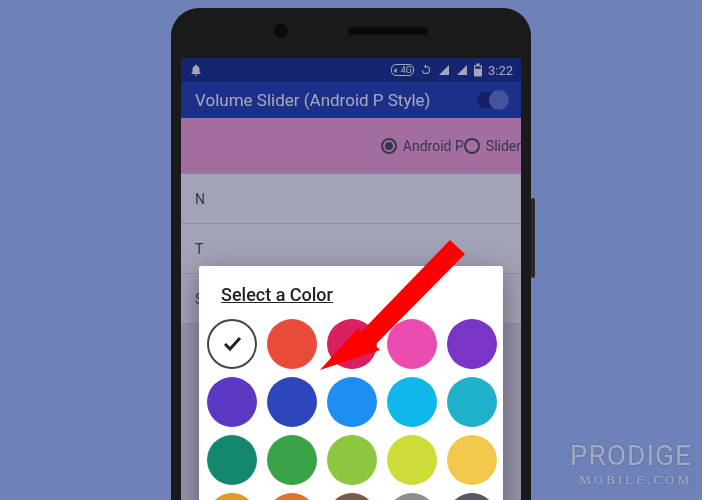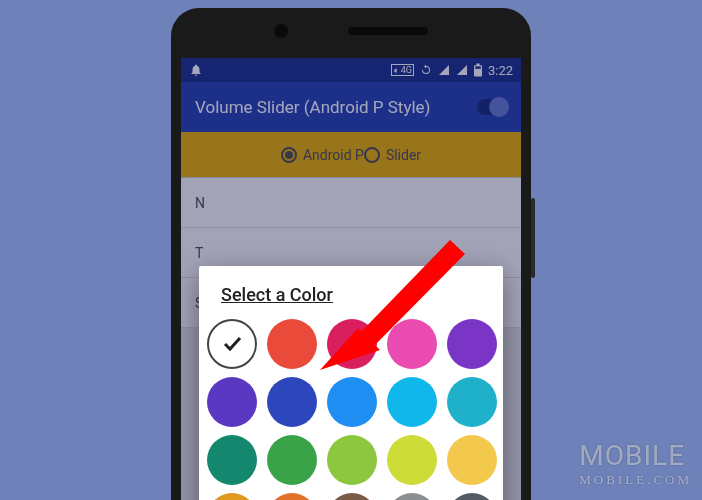--- a/index.html
+++ b/index.html
@@ -11,25 +11,25 @@
     .camera { width:14px; height:14px; border-radius:50%; background:#0a0a0a; margin-right:40px; }
     .speaker { width:80px; height:8px; border-radius:4px; background:#0a0a0a; }
     
     .screen { width:100%; height:100%; background:#e6e6e6; position:relative; overflow:hidden; }
     .scrim { position:absolute; inset:0; background:rgba(0,0,60,.35); z-index:10; }
     
     .statusbar { height:24px; background:#223a8f; display:flex; align-items:center; justify-content:space-between; padding:0 8px; color:#fff; font-size:12px; position:relative; z-index:2; }
     .sb-left, .sb-right { display:flex; align-items:center; gap:6px; }
     .sb-right svg { fill:#fff; }
     
-    .appbar { height:50px; background:#2b4bb3; display:flex; align-items:center; justify-content:space-between; padding:0 14px; color:#fff; font-size:17px; position:relative; z-index:2; }
+    .appbar { height:36px; background:#2b4bb3; display:flex; align-items:center; justify-content:space-between; padding:0 14px; color:#fff; font-size:17px; position:relative; z-index:2; }
     .switch { width:30px; height:16px; background:#1c3380; border-radius:10px; position:relative; }
     .switch:after { content:""; position:absolute; right:-2px; top:-2px; width:20px; height:20px; border-radius:50%; background:#6a80d1; }
     
-    .tabs { background:#eab308; height:46px; display:flex; align-items:center; justify-content:center; border-bottom:1px solid #d0d0d0; position:relative; z-index:2; }
+    .tabs { background:#f9a8d4; height:56px; display:flex; align-items:center; justify-content:flex-end; border-bottom:1px solid #d0d0d0; position:relative; z-index:2; }
     .tab { display:flex; align-items:center; gap:6px; color:#555; font-size:14px; }
     .radio { width:16px; height:16px; border:2px solid #555; border-radius:50%; position:relative; }
     .radio.sel:after { content:""; position:absolute; inset:2px; background:#555; border-radius:50%; }
     
     .rows { position:relative; z-index:2; }
     .row { height:50px; border-bottom:1px solid #ddd; background:#fafafa; padding:0 14px; display:flex; align-items:center; color:#555; font-size:14px;}
     
     .dialog { position:absolute; left:18px; right:18px; top:208px; background:#fff; z-index:20; padding:18px 10px 0 14px; box-shadow:0 8px 28px rgba(0,0,0,.4); border-radius:2px;}
     .dialog-title { font-size:18px; color:#222; margin:0 0 14px 8px; font-weight:500;text-decoration:underline;}
     .color-grid { display:grid; grid-template-columns:repeat(5, 52px); gap:8px 8px; justify-content:center; padding-bottom:10px;}
@@ -52,21 +52,21 @@
 
   <div class="screen">
 
     <div class="statusbar">
       <div class="sb-left">
         <svg width="14" height="14" viewBox="0 0 24 24">
             <path fill="#fff" d="M12 22a2 2 0 0 0 2-2h-4a2 2 0 0 0 2 2zm6-6V11c0-3-1.6-5.6-4.5-6.3V4a1.5 1.5 0 0 0-3 0v.7C7.6 5.4 6 8 6 11v5l-2 2v1h16v-1l-2-2z"></path>
           </svg>
       </div>
       <div class="sb-right">
-        <span style="font-size:9px; border:1px solid #fff; border-radius:0; padding:0 1px; display:flex; align-items:center;">
+        <span style="font-size:9px; border:1px solid #fff; border-radius:5px; padding:0 1px; display:flex; align-items:center;">
           <svg width="8" height="8" viewBox="0 0 24 24">
               <path fill="#fff" d="M6 10c-1 0-2 .9-2 2v6h3l4 4V6l-4 4H6z"></path>
             </svg>
           <span>4G</span>
         </span>
         <svg width="12" height="12" viewBox="0 0 24 24">
             <path fill="#fff" d="M12 4V1L8 5l4 4V6a6 6 0 1 1-6 6H4a8 8 0 1 0 8-8z"></path>
           </svg>
         <svg width="12" height="12" viewBox="0 0 24 24">
             <path fill="#fff" d="M2 22h20V2z"></path>
@@ -147,15 +147,15 @@
 </div>
 
 <svg class="arrow" width="160" height="160" viewBox="0 0 160 160">
   <g fill="#ff0000">
     <polygon points="10,150 70,130 48,108"></polygon>
     <polygon points="48,115 140,20 155,34 62,128"></polygon>
   </g>
 </svg>
 
 <div class="watermark">
-  <span>MOBILE</span>
+  <span>PRODIGE</span>
   <span class="sub">MOBILE.COM</span>
 </div>
 
 </body></html>

